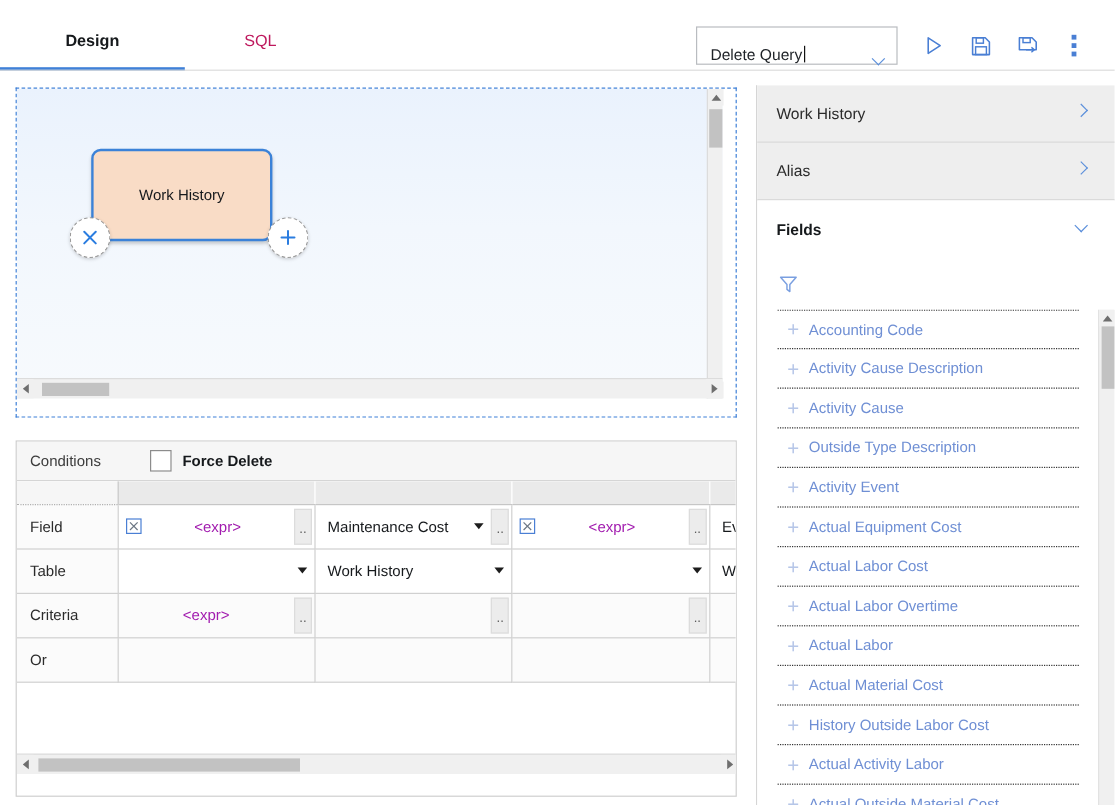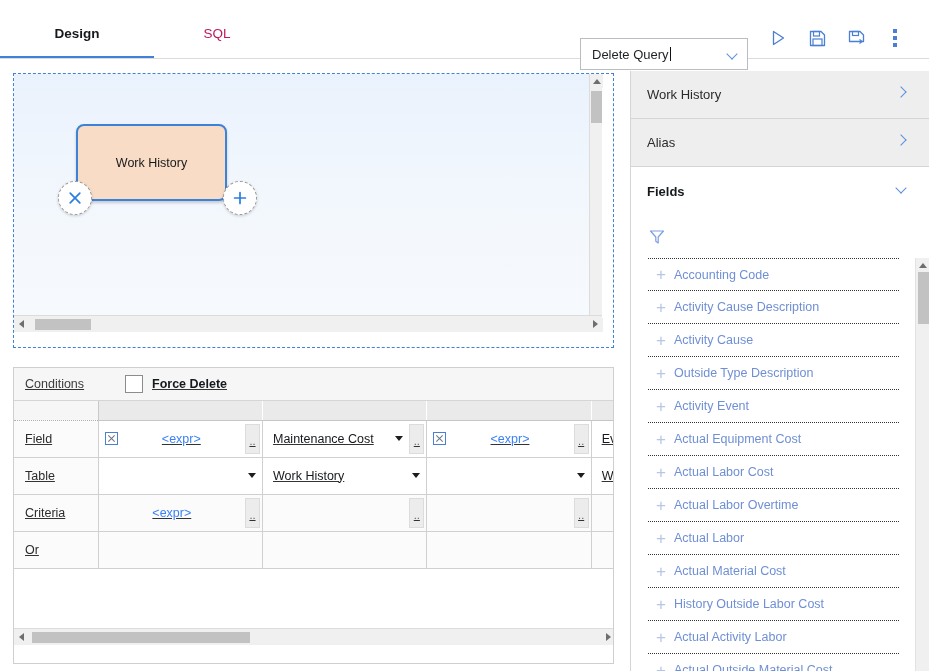--- a/index.html
+++ b/index.html
@@ -70,23 +70,22 @@
   }
 
   
   #query-combo {
     position: absolute;
     left: 580px; top: 22px;
     width: 168px; height: 32px;
     border: 1px solid #b9bcc0;
     background: #ffffff;
     display: flex;
-    align-items: center;
+    align-items: flex-end;
     cursor: text;
-    margin-top: 16px;
   }
   #query-combo .qc-text {
     flex: 1;
     padding-left: 11px;
     font-size: 13px;
     color: #1e2227;
     white-space: nowrap;
     overflow: hidden;
     position: relative;
   }
@@ -217,21 +216,20 @@
   .arrow-right { border-top: 4px solid transparent; border-bottom: 4px solid transparent; border-left: 5px solid #6e6e6e; }
 
   
   #conditions-panel {
     position: absolute;
     left: 13px; top: 367px;
     width: 601px; height: 297px;
     border: 1px solid #cfcfcf;
     background: #ffffff;
     overflow: hidden;
-    text-decoration: underline;
   }
   #conditions-header {
     position: relative;
     height: 33px;
     background: #f6f6f6;
     border-bottom: 1px solid #d5d5d5;
     display: flex;
     align-items: center;
   }
   #conditions-label {
@@ -329,21 +327,21 @@
   .cell-text {
     flex: 1;
     font-size: 12.5px;
     color: #16191c;
     white-space: nowrap;
     overflow: hidden;
     text-overflow: clip;
     padding-left: 10px;
   }
   .cell-text.centered { text-align: center; padding-left: 0; }
-  .cell-text.expr { color: #3b82f6; }
+  .cell-text.expr { color: #a21caf; }
 
   .ellipsis-btn {
     width: 15px;
     height: 30px;
     background: #ececec;
     border: 1px solid #dcdcdc;
     margin-right: 2px;
     flex: 0 0 auto;
     display: flex;
     align-items: center;

